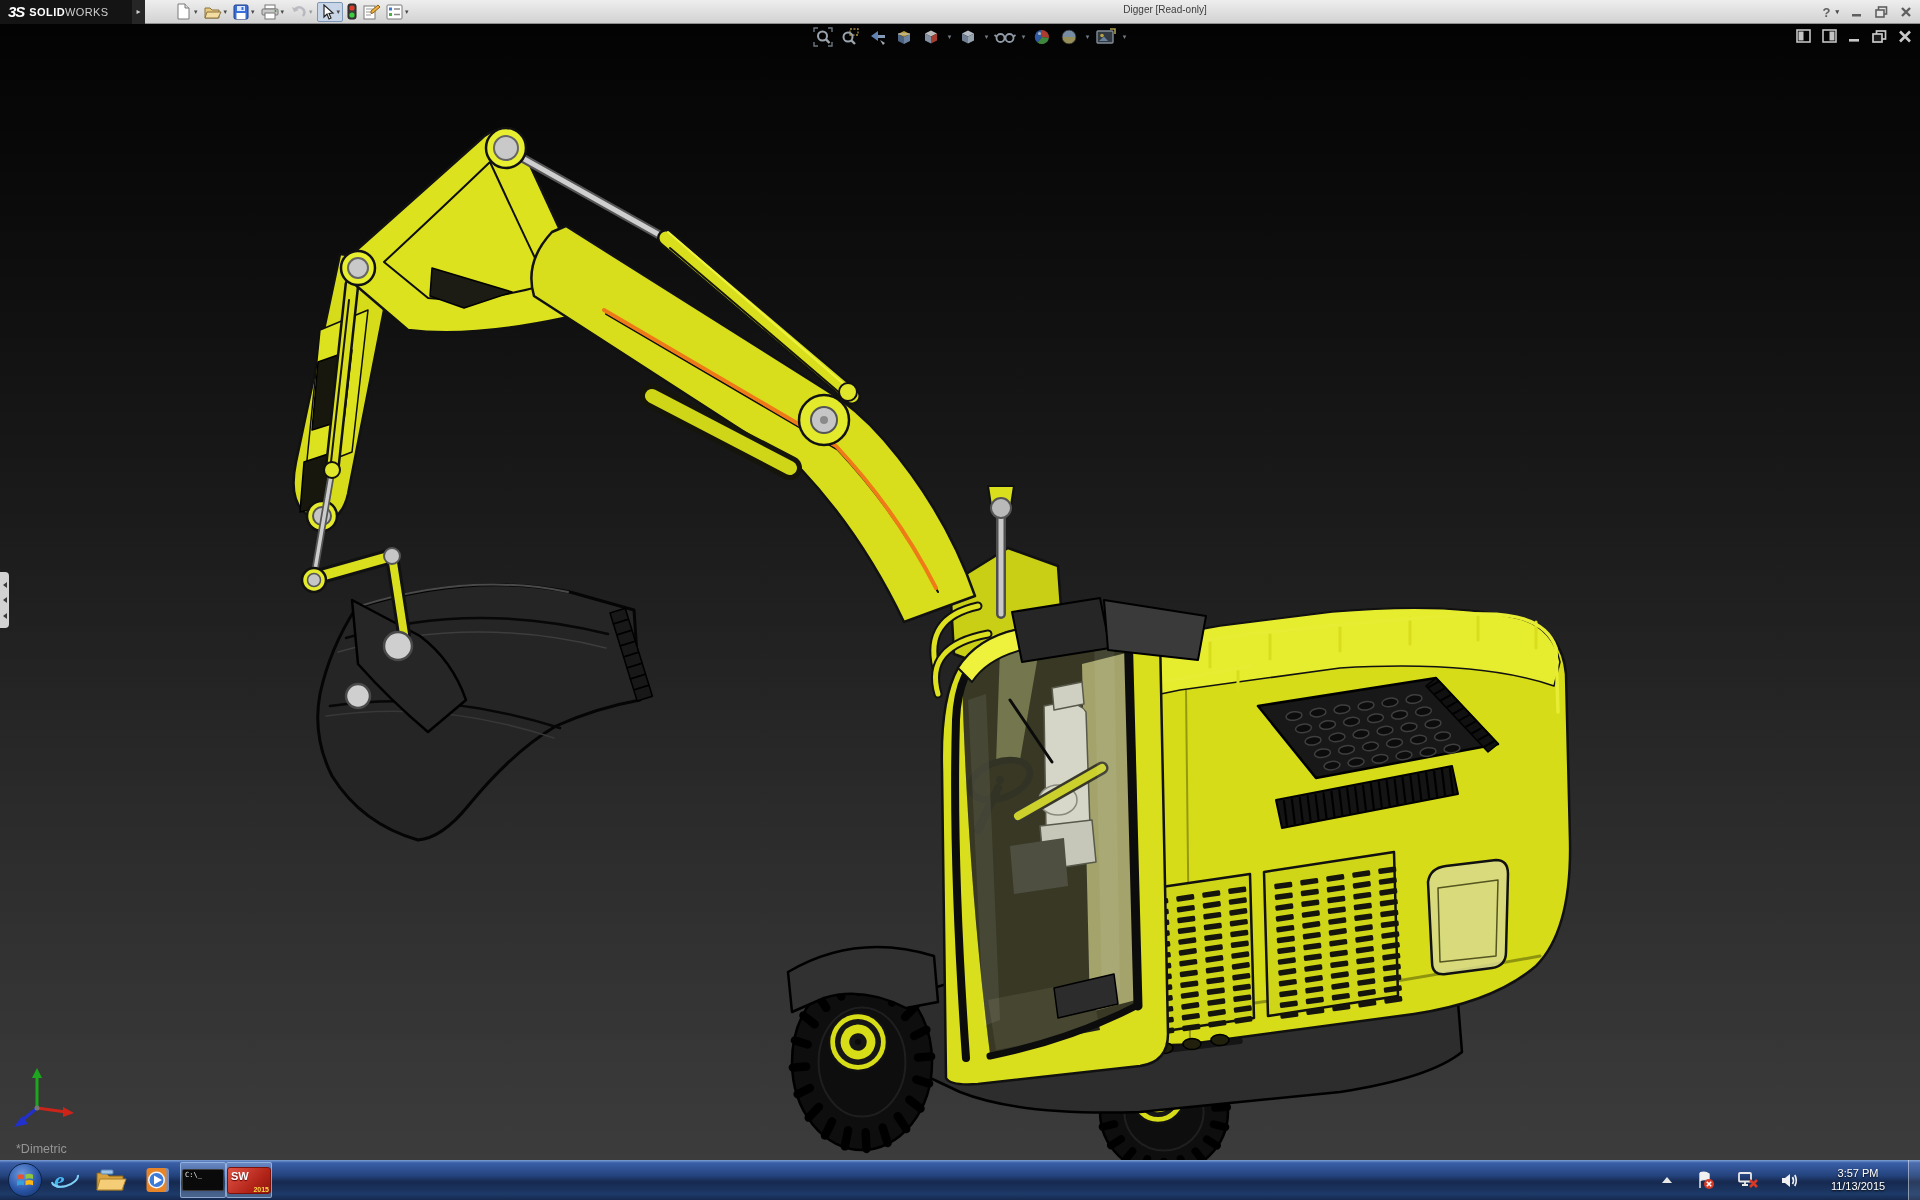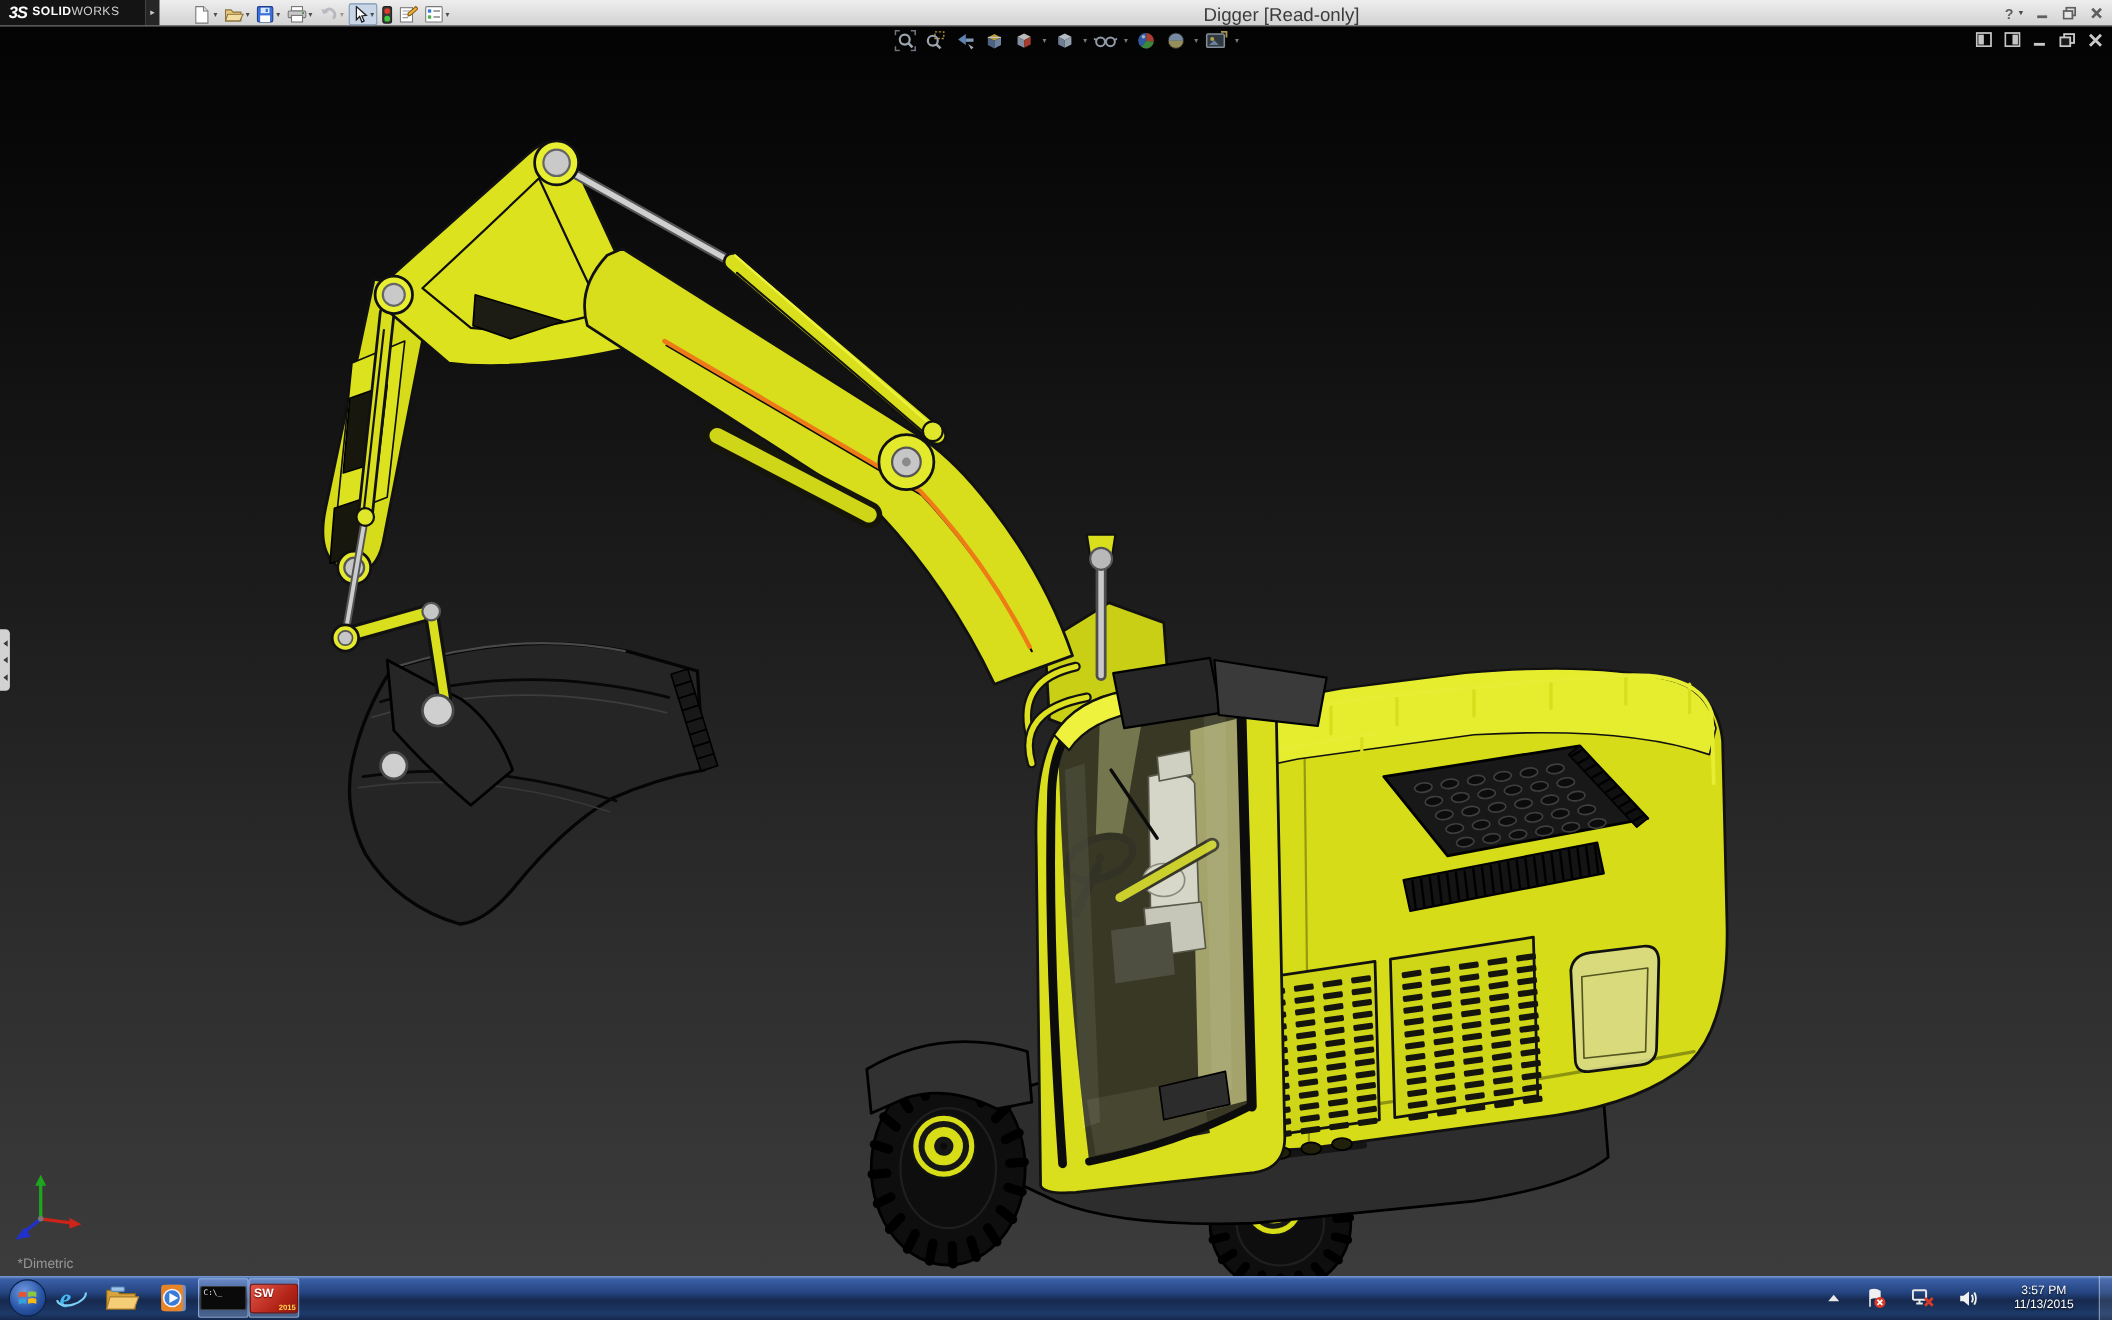--- a/index.html
+++ b/index.html
@@ -3,36 +3,36 @@
 <meta charset="utf-8">
 <style>
   * { margin:0; padding:0; box-sizing:border-box; }
   html,body { width:1920px; height:1200px; overflow:hidden; background:#000;
     font-family:"Liberation Sans", sans-serif; }
   body { position:relative; }
 
   
   #titlebar { position:absolute; top:0; left:0; width:1920px; height:24px; z-index:20;
     background:linear-gradient(#eeeeee,#d2d2d2); border-bottom:1px solid #8f8f8f;
-    display:flex; align-items:flex-end; }
+    display:flex; align-items:center; }
   #sw-logo { width:132px; height:24px; background:#141414; color:#fff;
     display:flex; align-items:center; padding-left:8px; gap:5px; }
   #sw-logo .glyph { font-size:15px; font-weight:bold; font-style:italic; letter-spacing:-1px; }
   #sw-logo .word { font-size:11px; letter-spacing:.4px; }
   #sw-logo .word b { font-weight:bold; }
   #logo-flyout { width:13px; height:24px; background:#262626; color:#cfcfcf; font-size:8px;
     display:flex; align-items:center; justify-content:center; }
   #tb-tools { display:flex; align-items:center; margin-left:28px; gap:2px; }
   .tb-btn { height:20px; display:flex; align-items:center; padding:0 2px; border-radius:2px; }
   .tb-btn svg { display:block; }
   .tb-btn.pressed { background:#c9d6e8; border:1px solid #7d97b6; }
   .tb-btn.disabled { opacity:.45; }
   .dd { font-size:7px; color:#4a4a4a; margin-left:2px; }
   #tb-title { position:absolute; left:1165px; top:4px; transform:translateX(-50%);
-    font-size:17px; color:#3c3c3c; white-space:nowrap; }
+    font-size:10px; color:#3c3c3c; white-space:nowrap; }
   #tb-win { position:absolute; right:8px; top:0; height:24px; display:flex; align-items:center; gap:12px; }
   #tb-win .g { color:#5f5f5f; display:flex; align-items:center; }
   #tb-help { font-size:13px; font-weight:bold; color:#5f5f5f; display:flex; gap:3px; align-items:center; }
 
   
   #viewport { position:absolute; top:24px; left:0; width:1920px; height:1136px; z-index:0;
     background:linear-gradient(#030303 0%, #0c0c0c 18%, #1a1a1a 42%, #2a2a2a 68%, #3c3c3c 100%); }
   #model-svg { position:absolute; top:0; left:0; width:1920px; height:1200px; z-index:1; pointer-events:none; }
 
   #hud { position:absolute; left:810px; top:26px; z-index:5; display:flex; align-items:center; gap:1px; }

